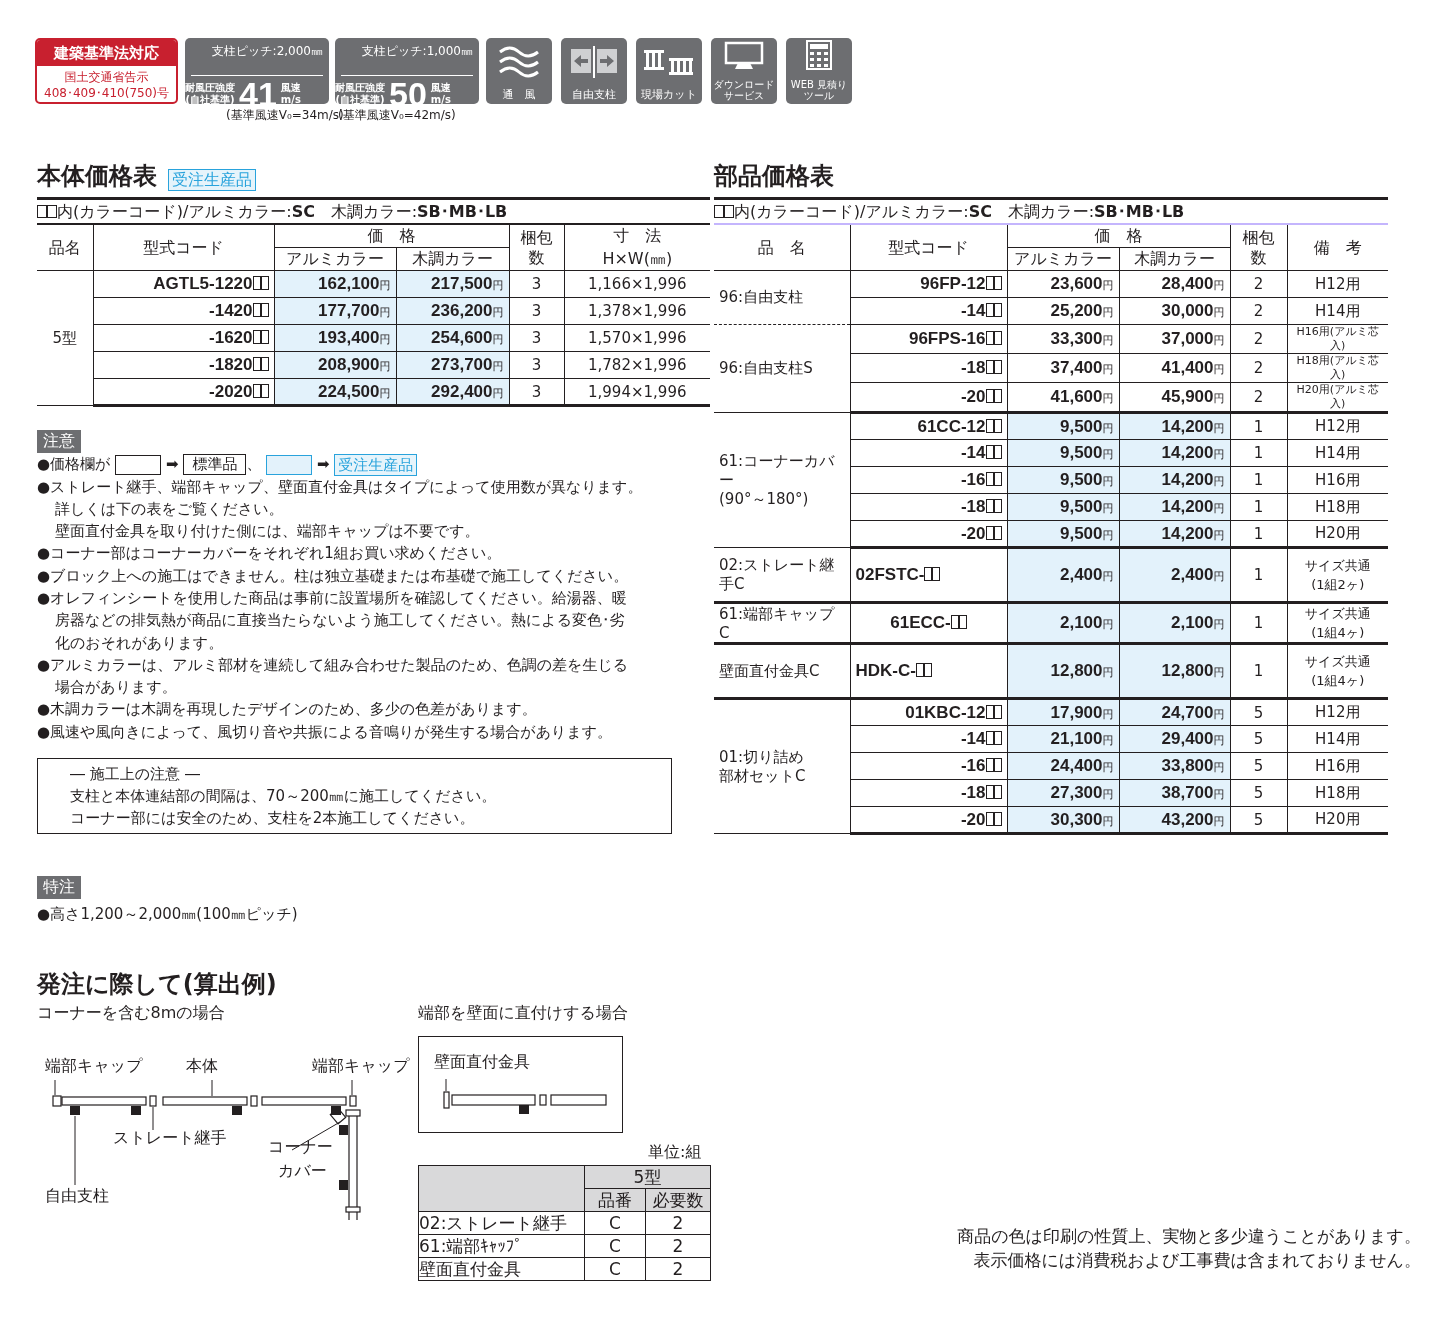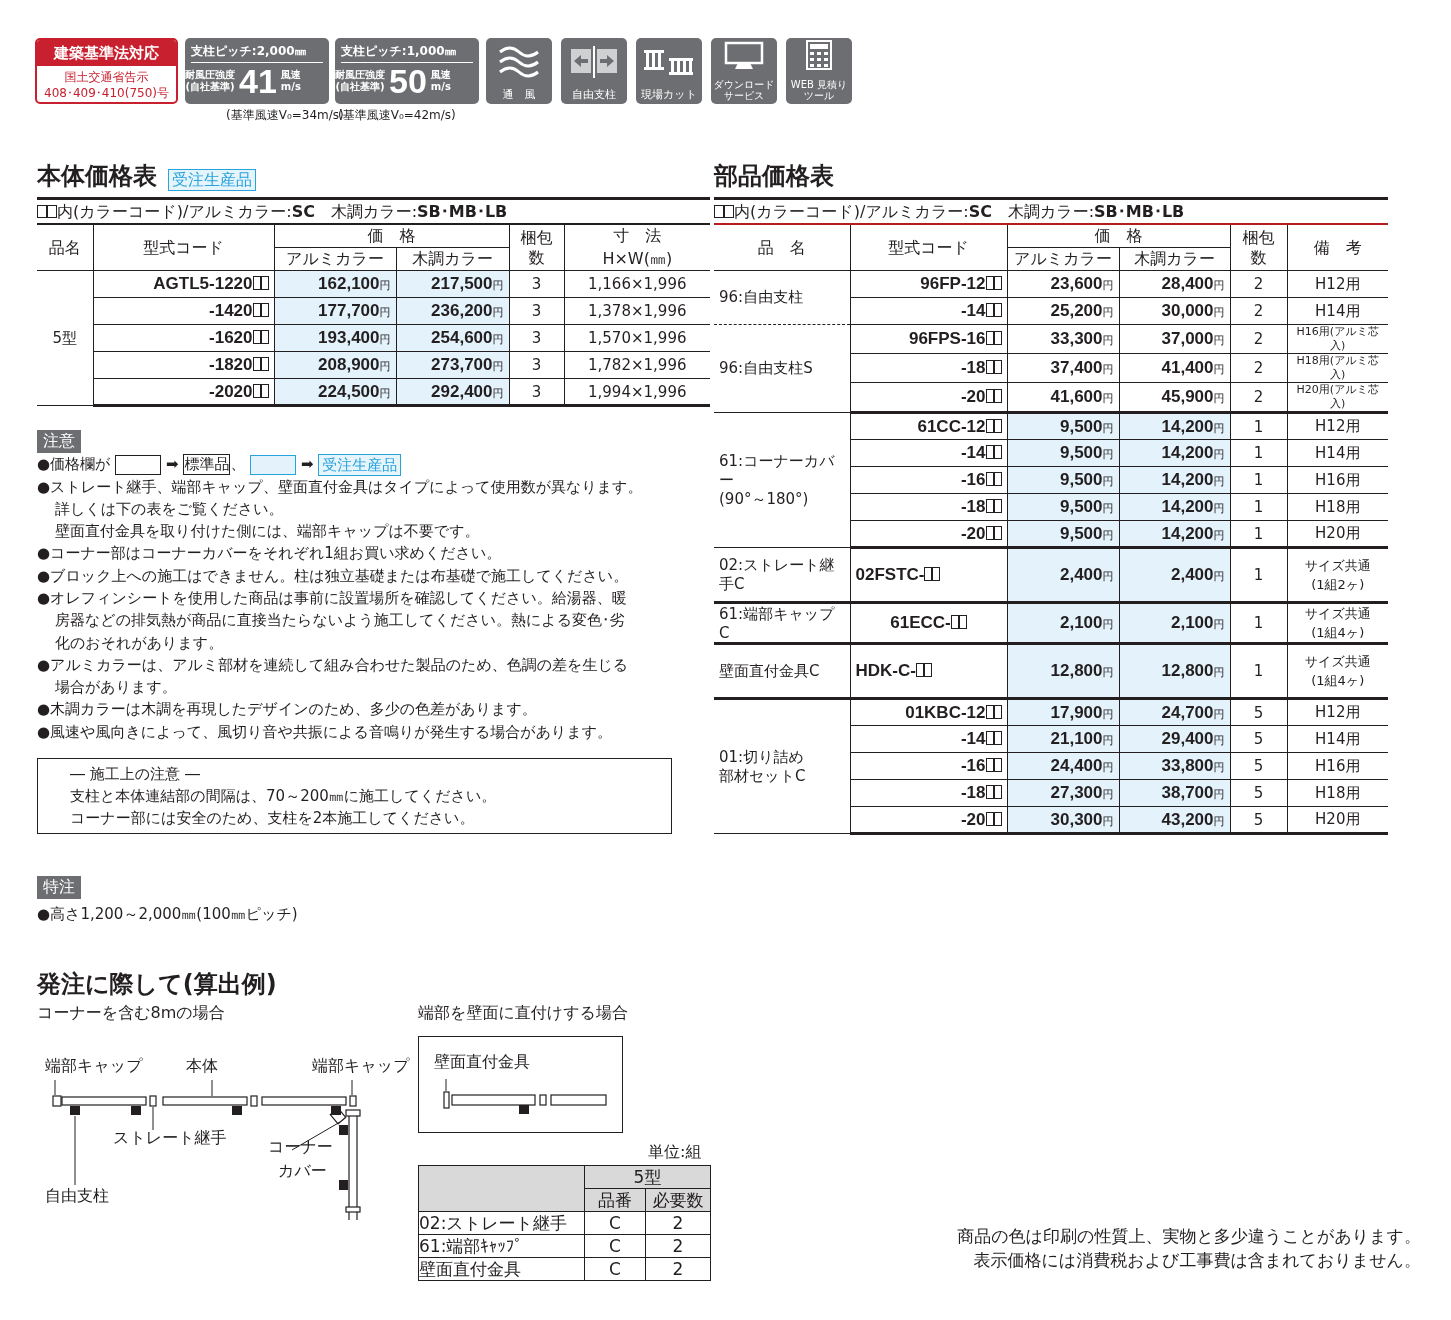--- a/index.html
+++ b/index.html
@@ -4,21 +4,21 @@
 <style>
   * { box-sizing: border-box; margin: 0; padding: 0; }
   body { width: 1451px; height: 1320px; background: #fff; font-family: "DejaVu Sans", "Liberation Sans", sans-serif; color: #231f20; position: relative; overflow: hidden; }
   .abs { position: absolute; }
 
   
   .law-badge { left: 35px; top: 38px; width: 143px; height: 66px; border: 2px solid #c8202f; border-radius: 5px; background: #fff; overflow: hidden; }
   .law-badge .hd { background: #c8202f; color: #fff; font-weight: bold; font-size: 15px; text-align: center; height: 26px; line-height: 26px; }
   .law-badge .bd { color: #c8202f; font-size: 12px; text-align: center; line-height: 16px; padding-top: 3px; }
   .wind-badge { top: 38px; width: 144px; height: 66px; background: #6d6e71; border-radius: 5px; color: #fff; }
-  .wind-badge .pitch { font-size: 12px; text-align: left; margin: 5px 6px 0; border-bottom: 1px solid #fff; padding-bottom: 2px; font-weight: bold; }
+  .wind-badge .pitch { font-size: 12px; text-align: right; margin: 5px 6px 0; border-bottom: 1px solid #fff; padding-bottom: 15px; font-weight: normal; }
   .wind-badge .row { display: flex; align-items: center; justify-content: flex-start; margin-top: 1px; }
   .wind-badge .lbl { font-size: 10px; line-height: 12px; font-weight: bold; text-align: center; }
   .wind-badge .big { font-size: 34px; font-weight: bold; line-height: 34px; margin: 0 4px; font-family: "Liberation Sans", sans-serif; }
   .wind-badge .unit { font-size: 10px; line-height: 12px; text-align: center; font-weight: bold; }
   .wind-note { top: 107px; font-size: 12px; }
   .icon-badge { top: 38px; width: 66px; height: 66px; background: #6d6e71; border-radius: 5px; color: #fff; text-align: center; }
   .icon-badge svg { display: block; margin: 6px auto 0; }
   .icon-badge .cap { font-size: 11px; line-height: 12px; position: absolute; bottom: 3px; left: 0; right: 0; margin-top: 45px; }
 
   
@@ -44,21 +44,21 @@
   table.pt th:last-child, table.pt td:last-child { border-right: none; }
   table.pt thead tr:last-child th { border-bottom: 1.5px solid #231f20; }
   .sqs { font-weight: normal; }
   .sqs i { display: inline-block; width: 8px; height: 14px; border: 1px solid #231f20; vertical-align: -1px; }
 
   .label-box { background: #6d6e71; color: #fff; font-size: 16px; padding: 1px 6px; display: inline-block; }
   .notes { font-size: 15px; line-height: 22.3px; }
   .notes .ind { padding-left: 18px; }
   .box-white { display: inline-block; width: 46px; height: 20px; border: 1px solid #231f20; vertical-align: middle; }
   .box-blue { display: inline-block; width: 46px; height: 20px; border: 1px solid #29a3dc; background: #e3f2fb; vertical-align: middle; }
-  .box-std { display: inline-block; border: 1.5px solid #231f20; padding: 0 0; line-height: 19px; vertical-align: middle; }
+  .box-std { display: inline-block; border: 1.5px solid #231f20; padding: 0 8px; line-height: 19px; vertical-align: middle; }
   .arrow { font-size: 15px; }
 
   .caution-box { border: 1.5px solid #231f20; padding: 4px 22px; font-size: 15px; line-height: 22px; }
 
   .example-title { font-size: 24px; font-weight: bold; }
   .sub { font-size: 16px; }
   .diag-lbl { font-size: 16px; }
 
   table.need { border-collapse: collapse; font-size: 17px; }
   table.need td, table.need th { border: 1px solid #231f20; font-weight: normal; line-height: 22px; }
@@ -284,21 +284,21 @@
   <div class="notes" style="margin-top:4px;">●高さ1,200～2,000㎜(100㎜ピッチ)</div>
 </div>
 
 <div class="abs" style="left:714px; top:160px; width:674px;">
   <div style="margin-bottom:5px;">
     <span class="sec-title">部品価格表</span>
   </div>
   <div class="color-line">
     <span class="sq"></span><span class="sq"></span><span>内(カラーコード)/アルミカラー:</span><b>SC</b>　<span>木調カラー:</span><b>SB･MB･LB</b>
   </div>
-  <table class="pt" style="border-top:2px solid #b91c1c;" id="parts-table">
+  <table class="pt" style="border-top:2px solid #c4b5fd;" id="parts-table">
     <colgroup>
         <col style="width:136px">
         <col style="width:157px">
         <col style="width:112px">
         <col style="width:111px">
         <col style="width:57px">
         <col>
       </colgroup>
     <thead>
       <tr>

